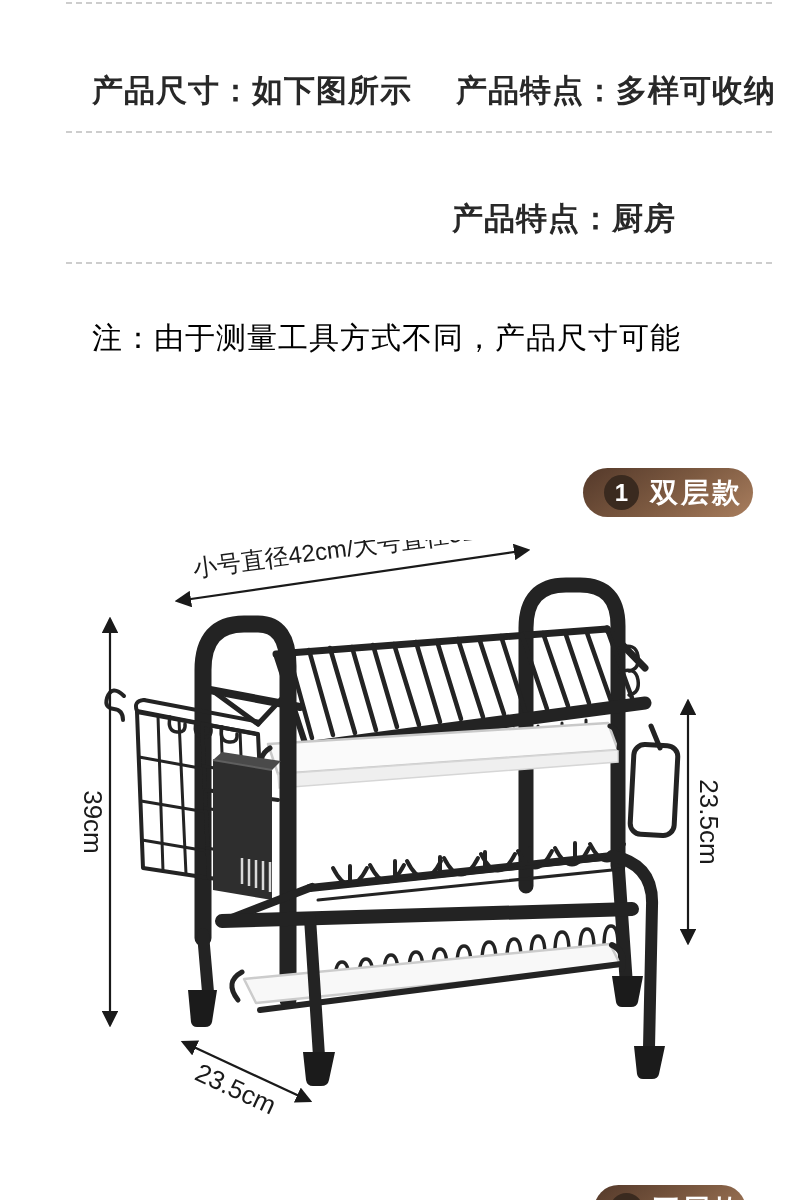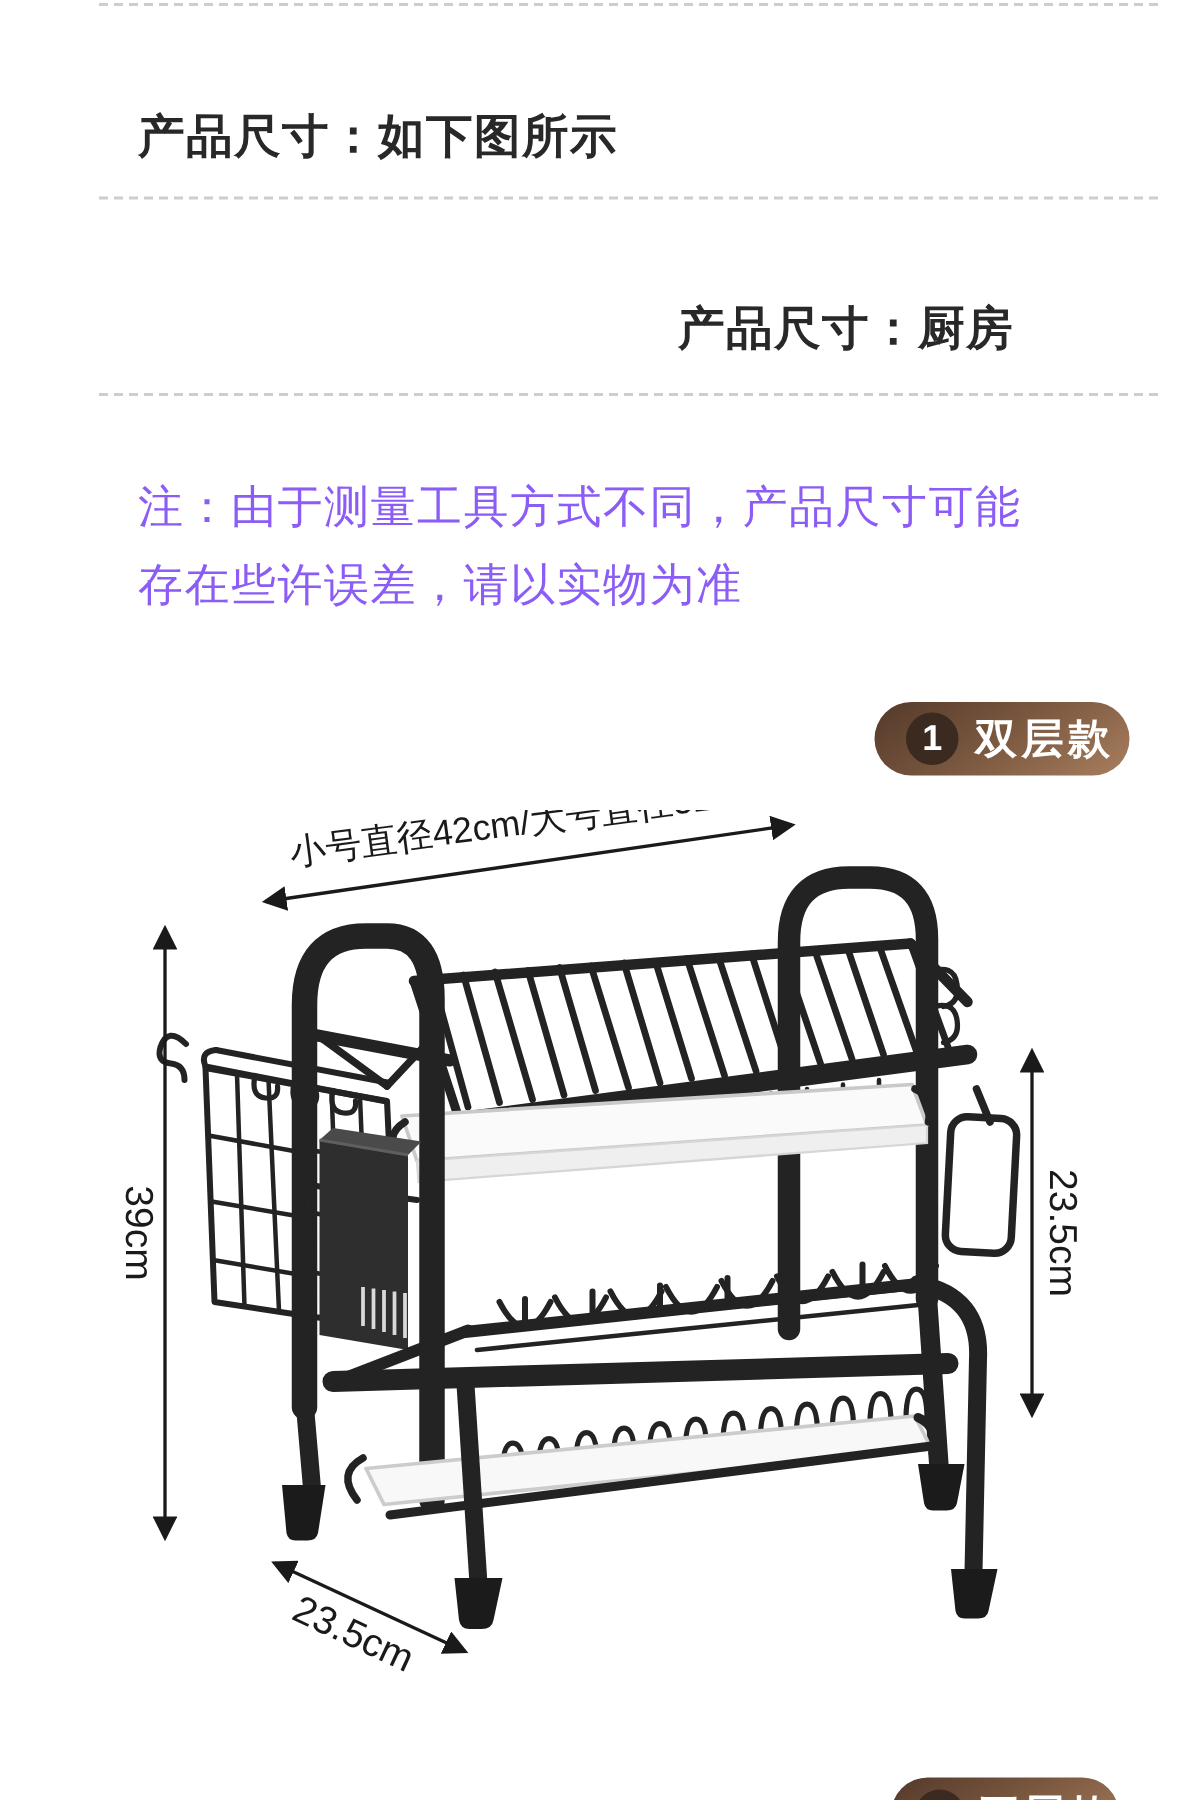--- a/index.html
+++ b/index.html
@@ -1,44 +1,44 @@
 <!DOCTYPE html>
 <html><head>
 <meta charset="utf-8">
 <style>
   html,body{margin:0;padding:0;background:#fff;}
   .page{position:relative;width:790px;height:1200px;background:#ffffff;overflow:hidden;
         font-family:"Liberation Sans","DejaVu Sans",sans-serif;margin-left:20px;}
   .divider{position:absolute;left:46px;width:706px;height:0;border-top:2px dashed #cdcdcd;}
   .spec{position:absolute;font-size:31px;font-weight:700;color:#282828;letter-spacing:1px;white-space:nowrap;}
-  .note{position:absolute;font-size:30px;font-weight:400;color:#8b5cf6;letter-spacing:1px;white-space:nowrap;}
+  .note{position:absolute;font-size:30px;font-weight:400;color:#000000;letter-spacing:1px;white-space:nowrap;}
   .badge{position:absolute;height:49px;border-radius:25px;box-sizing:border-box;
          background:linear-gradient(145deg,#54392a 0%,#7d5a41 52%,#a97e5e 100%);
          display:flex;align-items:center;gap:11px;padding:0 18px 0 21px;}
   .badge-circle{flex:0 0 auto;width:35px;height:35px;border-radius:50%;background:#3a2a1f;
          color:#ffffff;font-size:24px;font-weight:700;display:flex;align-items:center;justify-content:center;}
   .badge-label{color:#ffffff;font-size:28px;font-weight:700;letter-spacing:3px;white-space:nowrap;}
   svg .wire{stroke:#232323;fill:none;stroke-linecap:round;stroke-linejoin:round;}
   svg .dim{stroke:#1a1a1a;stroke-width:2.2;fill:none;}
   svg .dim-label{fill:#1a1a1a;font-family:"Liberation Sans","DejaVu Sans",sans-serif;}
 </style>
 </head>
 <body>
 
 <div class="page">
 
   <div class="divider" style="top:2px"></div>
   <div class="divider" style="top:131px"></div>
   <div class="divider" style="top:262px"></div>
 
   <div class="spec" style="left:72px;top:70px">产品尺寸：如下图所示</div>
-  <div class="spec" style="left:432px;top:198px">产品尺寸：厨房</div>
+  <div class="spec" style="left:436px;top:70px">产品特点：多样可收纳</div>
+  <div class="spec" style="left:432px;top:198px">产品特点：厨房</div>
 
   <div class="note" style="left:72px;top:318px">注：由于测量工具方式不同，产品尺寸可能</div>
-  <div class="note" style="left:72px;top:370px">存在些许误差，请以实物为准</div>
 
   <div class="badge" style="left:563px;top:468px;width:170px">
     <div class="badge-circle">1</div>
     <div class="badge-label">双层款</div>
   </div>
 
   <div class="badge" style="left:574px;top:1185px;width:152px;padding:0 14px 0 16px;gap:9px">
     <div class="badge-circle" style="width:33px;height:33px">2</div>
     <div class="badge-label" style="letter-spacing:2px">三层款</div>
   </div>

